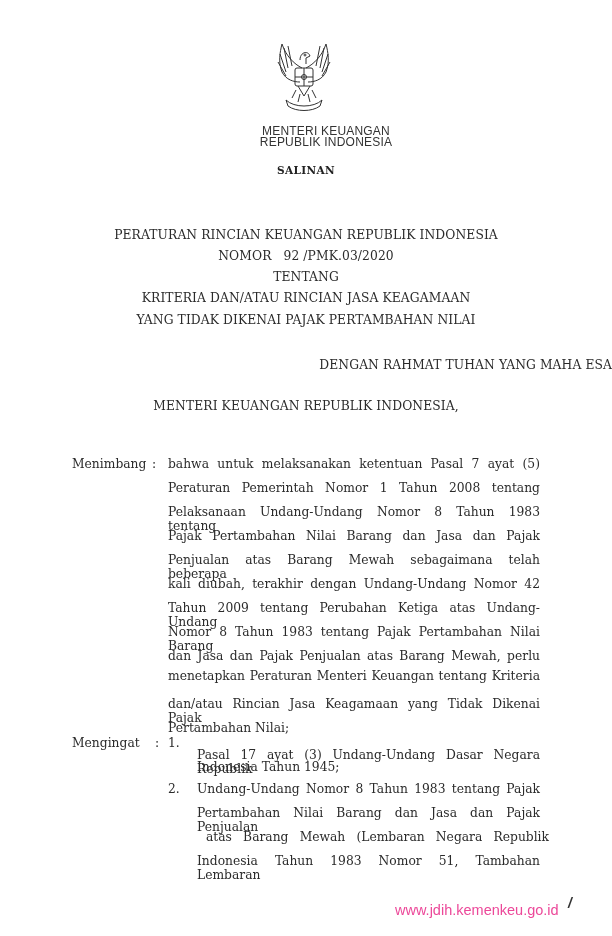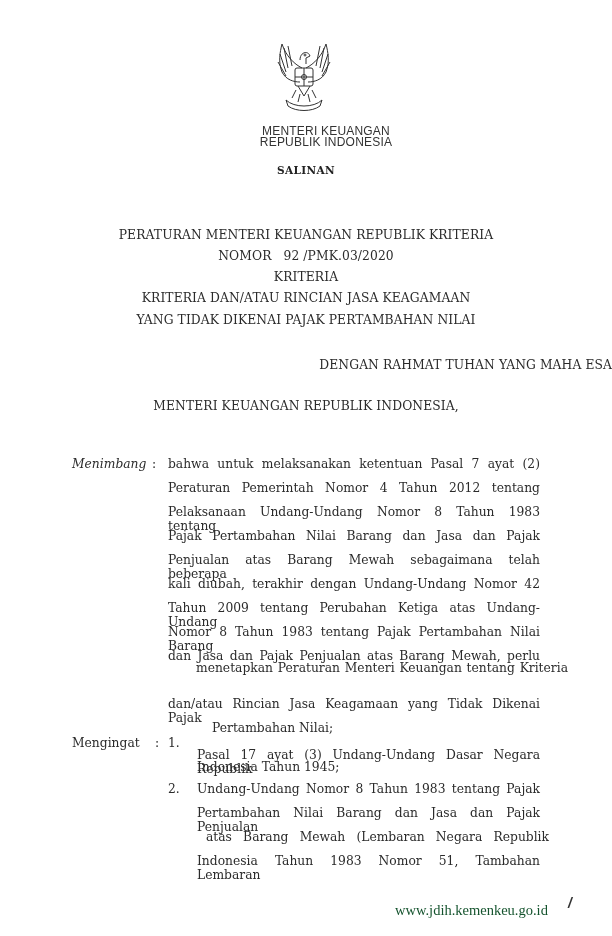--- a/index.html
+++ b/index.html
@@ -8,21 +8,21 @@
     font-family: "DejaVu Serif", serif; color: #2a2a2a;
   }
   .abs { position: absolute; }
   .center { left: 0; width: 612px; text-align: center; }
   .emblem { left: 264px; top: 38px; width: 80px; height: 80px; }
   .hdr-sans { font-family: Liberation Sans, sans-serif; font-size: 12px; letter-spacing: 0.2px; color: #333; margin-left: 20px; }
   .salinan { font-family: "DejaVu Serif", serif; font-weight: bold; font-size: 10.5px; color: #222; letter-spacing: 0.4px; }
   .title { font-size: 12.3px; letter-spacing: 0.1px; color: #2b2b2b; }
   .body-text { font-size: 12.3px; color: #2b2b2b; }
   .just { text-align: justify; text-align-last: justify; }
-  .footer-url { font-family: Liberation Serif, serif; font-size: 14.5px; color: #14532d; }
+  .footer-url { font-family: Liberation Sans, sans-serif; font-size: 14.5px; color: #ec4899; }
   .mark { font-family: "Liberation Sans", sans-serif; font-size: 14px; color: #333; font-style: italic; font-weight: bold; }
 </style>
 </head>
 <body>
 
 <div class="abs emblem">
   <svg width="80" height="80" viewBox="0 0 80 80">
     <g fill="none" stroke="#333" stroke-width="1">
 
       <path d="M38 30 C30 26 22 18 18 6 C16 14 14 24 18 34 C22 42 30 44 36 44"></path>
@@ -44,44 +44,44 @@
 
       <path d="M22 62 C30 70 50 70 58 62 L56 68 C48 74 32 74 24 68 Z"></path>
     </g>
   </svg>
 </div>
 
 <div class="abs center hdr-sans" style="top:124px;">MENTERI KEUANGAN</div>
 <div class="abs center hdr-sans" style="top:135px;">REPUBLIK INDONESIA</div>
 <div class="abs center salinan" style="top:164px;">SALINAN</div>
 
-<div class="abs center title" style="top:228px;">PERATURAN MENTERI KEUANGAN REPUBLIK KRITERIA</div>
+<div class="abs center title" style="top:228px;">PERATURAN RINCIAN KEUANGAN REPUBLIK INDONESIA</div>
 <div class="abs center title" style="top:249px; white-space:pre;">NOMOR   92 /PMK.03/2020</div>
-<div class="abs center title" style="top:270px;">KRITERIA</div>
+<div class="abs center title" style="top:270px;">TENTANG</div>
 <div class="abs center title" style="top:291px;">KRITERIA DAN/ATAU RINCIAN JASA KEAGAMAAN</div>
 <div class="abs center title" style="top:313px;">YANG TIDAK DIKENAI PAJAK PERTAMBAHAN NILAI</div>
 
 <div class="abs center title" style="top:358px;text-align:right;">DENGAN RAHMAT TUHAN YANG MAHA ESA</div>
 <div class="abs center title" style="top:399px;">MENTERI KEUANGAN REPUBLIK INDONESIA,</div>
 
-<div class="abs body-text" style="left:72px; top:457px;font-style:italic;">Menimbang</div>
+<div class="abs body-text" style="left:72px; top:457px;">Menimbang</div>
 <div class="abs body-text" style="left:152px; top:457px;">:</div>
 <div class="abs body-text" style="left:168px; top:457px; width:372px;">
-  <div class="just" style="position:absolute; top:0px;   width:372px;">bahwa untuk melaksanakan ketentuan Pasal 7 ayat (2)</div>
-  <div class="just" style="position:absolute; top:24px;  width:372px;">Peraturan Pemerintah Nomor 4 Tahun 2012 tentang</div>
+  <div class="just" style="position:absolute; top:0px;   width:372px;">bahwa untuk melaksanakan ketentuan Pasal 7 ayat (5)</div>
+  <div class="just" style="position:absolute; top:24px;  width:372px;">Peraturan Pemerintah Nomor 1 Tahun 2008 tentang</div>
   <div class="just" style="position:absolute; top:48px;  width:372px;">Pelaksanaan Undang-Undang Nomor 8 Tahun 1983 tentang</div>
   <div class="just" style="position:absolute; top:72px;  width:372px;">Pajak Pertambahan Nilai Barang dan Jasa dan Pajak</div>
   <div class="just" style="position:absolute; top:96px;  width:372px;">Penjualan atas Barang Mewah sebagaimana telah beberapa</div>
   <div class="just" style="position:absolute; top:120px; width:372px;">kali diubah, terakhir dengan Undang-Undang Nomor 42</div>
   <div class="just" style="position:absolute; top:144px; width:372px;">Tahun 2009 tentang Perubahan Ketiga atas Undang-Undang</div>
   <div class="just" style="position:absolute; top:168px; width:372px;">Nomor 8 Tahun 1983 tentang Pajak Pertambahan Nilai Barang</div>
   <div class="just" style="position:absolute; top:192px; width:372px;">dan Jasa dan Pajak Penjualan atas Barang Mewah, perlu</div>
-  <div class="just" style="position:absolute; top:204px; width:372px;margin-left:28px;">menetapkan Peraturan Menteri Keuangan tentang Kriteria</div>
+  <div class="just" style="position:absolute; top:212px; width:372px;">menetapkan Peraturan Menteri Keuangan tentang Kriteria</div>
   <div class="just" style="position:absolute; top:240px; width:372px;">dan/atau Rincian Jasa Keagamaan yang Tidak Dikenai Pajak</div>
-  <div style="position:absolute; top:264px; white-space:nowrap;margin-left:44px;">Pertambahan Nilai;</div>
+  <div style="position:absolute; top:264px; white-space:nowrap;">Pertambahan Nilai;</div>
 </div>
 
 <div class="abs body-text" style="left:72px; top:736px;">Mengingat</div>
 <div class="abs body-text" style="left:155px; top:736px;">:</div>
 
 <div class="abs body-text" style="left:168px; top:736px;">1.</div>
 <div class="abs body-text" style="left:197px; top:736px; width:343px;">
   <div class="just" style="position:absolute; top:12px; width:343px;">Pasal 17 ayat (3) Undang-Undang Dasar Negara Republik</div>
   <div style="position:absolute; top:24px; white-space:nowrap;">Indonesia Tahun 1945;</div>
 </div>

